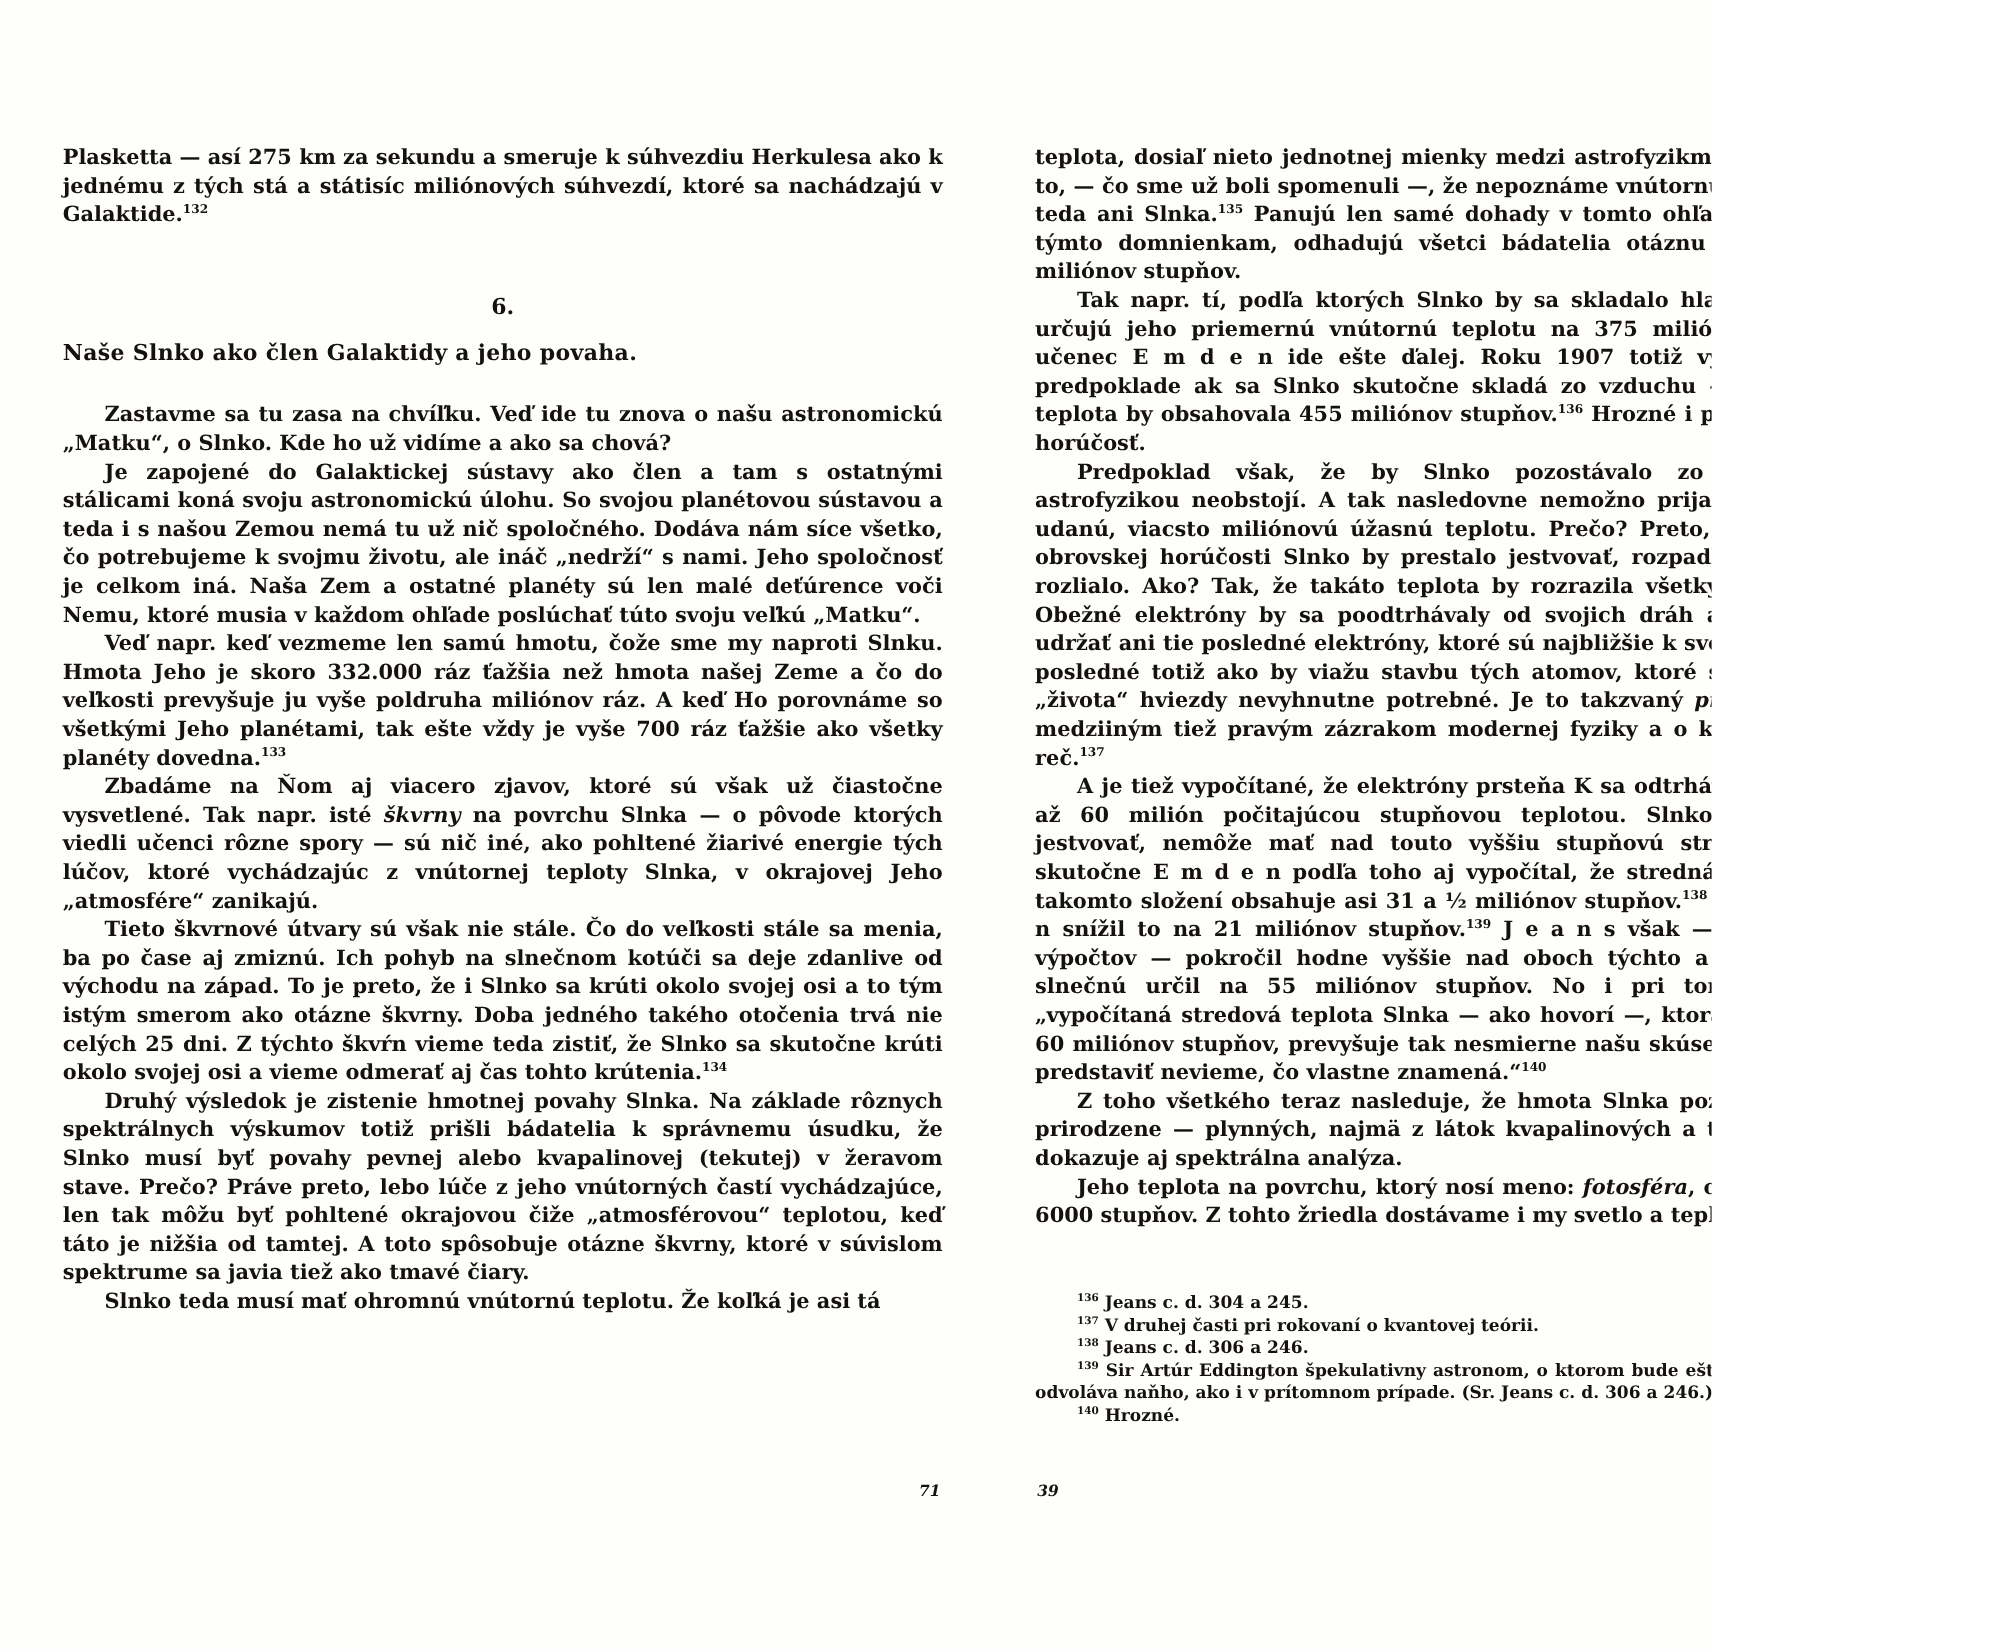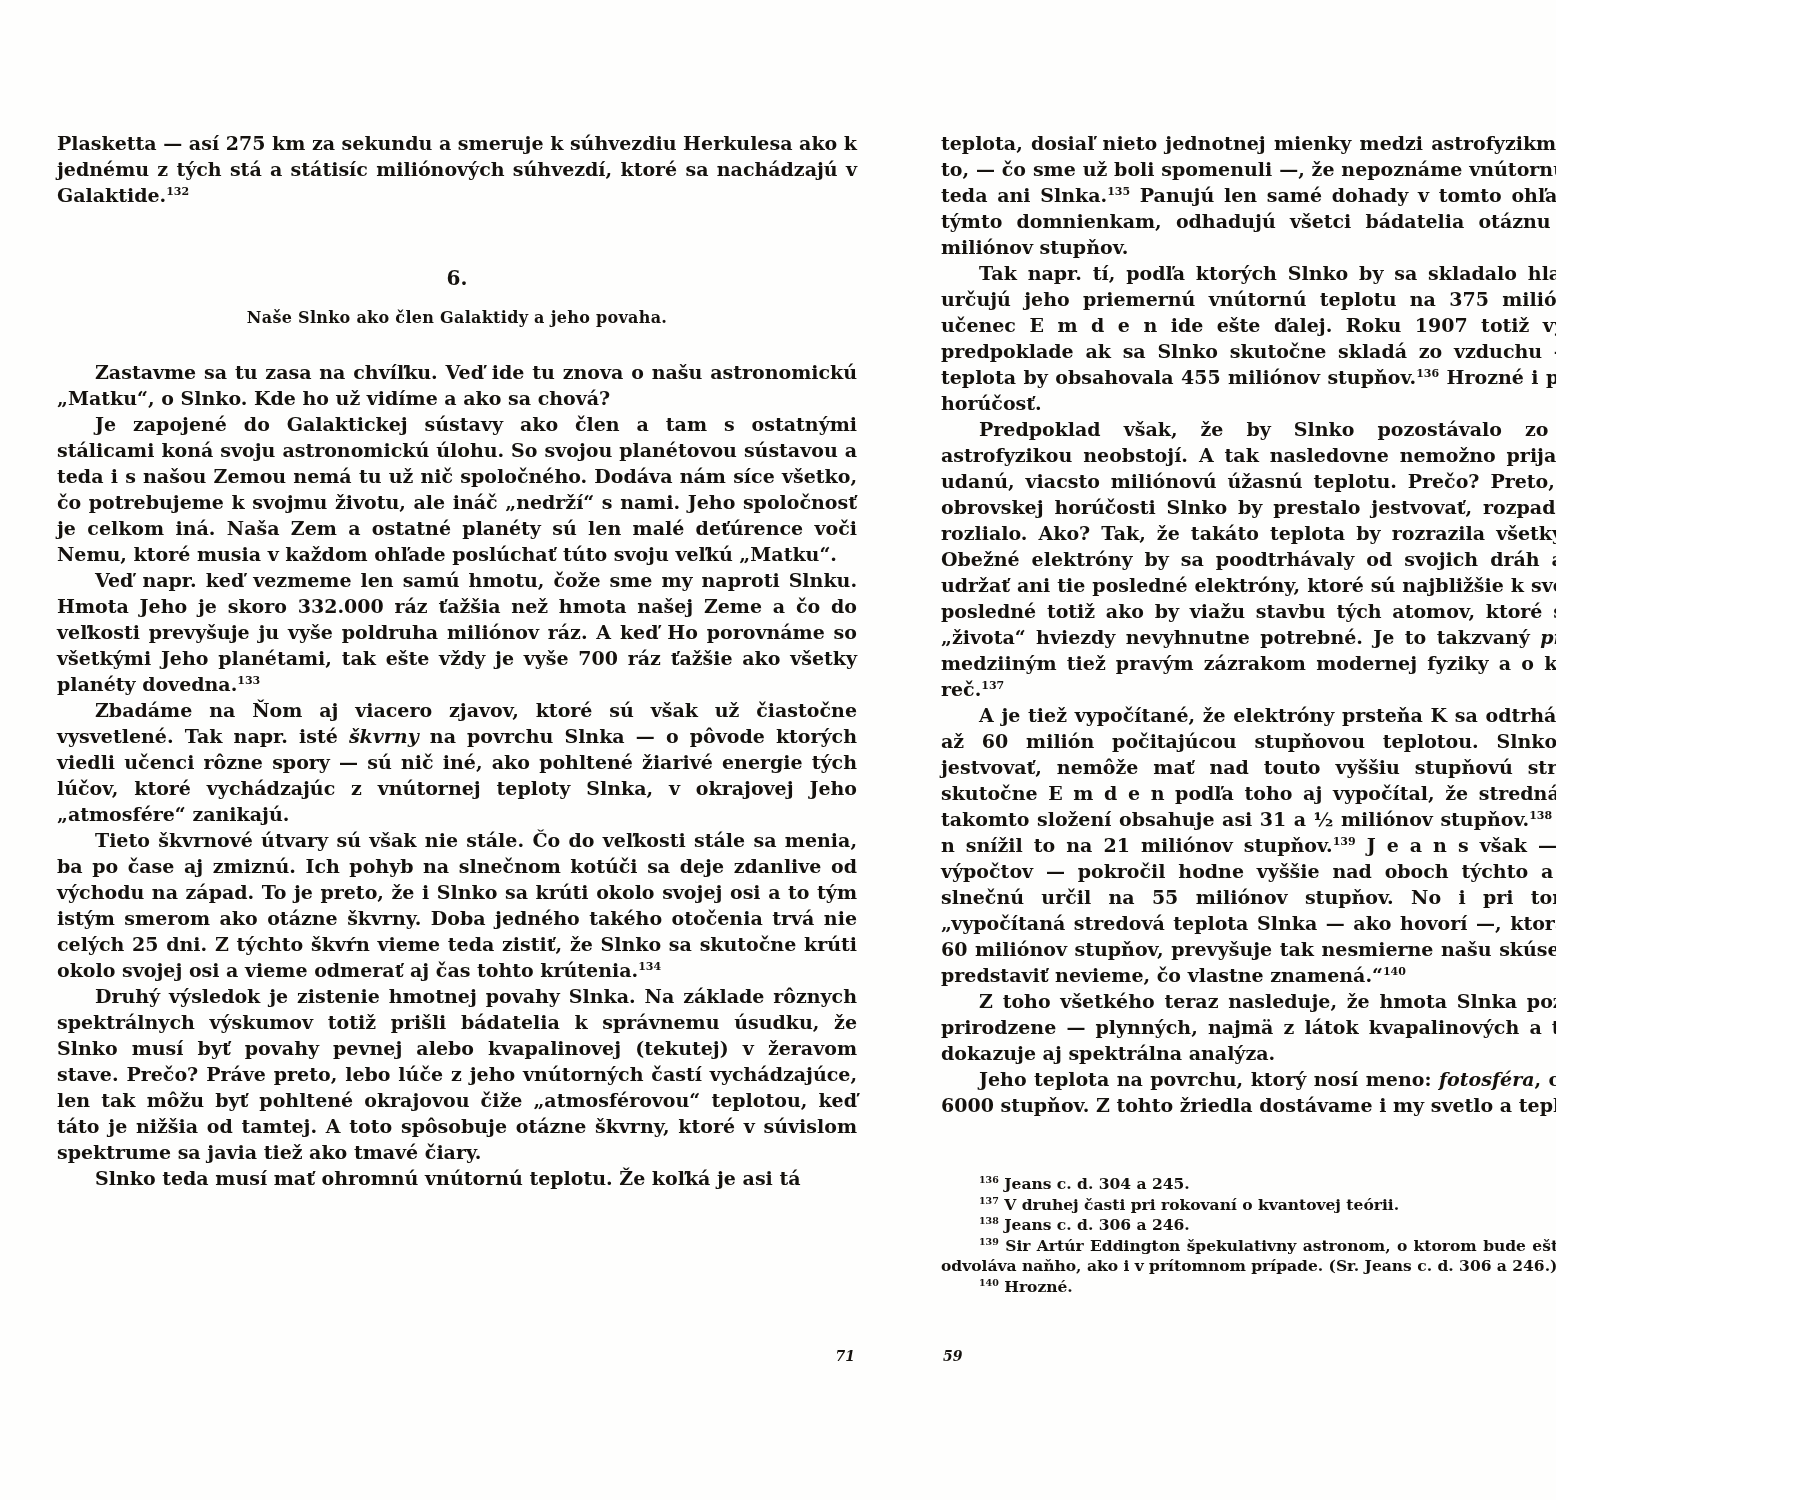--- a/index.html
+++ b/index.html
@@ -41,22 +41,21 @@
     vertical-align: super;
   }
   .it { font-style: italic; }
 
   .section-number {
     text-align: center;
     font-size: 20px;
     margin: 58px 0 18px 0;
   }
   .chapter-heading {
-    text-align: center;
-    font-size: 16px;
+    font-size: 20px;
     letter-spacing: 0.3px;
     margin: 0 0 32px 0;
   }
 
   .footnotes {
     position: absolute;
     left: 0;
     width: 100%;
   }
   .footnotes-left  { top: 1128px; }
@@ -117,16 +116,16 @@
       </div>
 
     <div class="footnotes footnotes-right">
         <p class="footnote"><sup>136</sup><span> Jeans c. d. 304 a 245.</span></p>
         <p class="footnote"><sup>137</sup><span> V druhej časti pri rokovaní o kvantovej teórii.</span></p>
         <p class="footnote"><sup>138</sup><span> Jeans c. d. 306 a 246.</span></p>
         <p class="footnote"><sup>139</sup><span> Sir Artúr Eddington špekulativny astronom, o ktorom bude ešte reč. Jeans sa často odvoláva naňho, ako i v prítomnom prípade. (Sr. Jeans c. d. 306 a 246.)</span></p>
         <p class="footnote"><sup>140</sup><span> Hrozné.</span></p>
       </div>
 
-    <div class="page-number page-number-right">59</div>
+    <div class="page-number page-number-right">39</div>
   </div>
 
 </div>
 
 </body></html>

